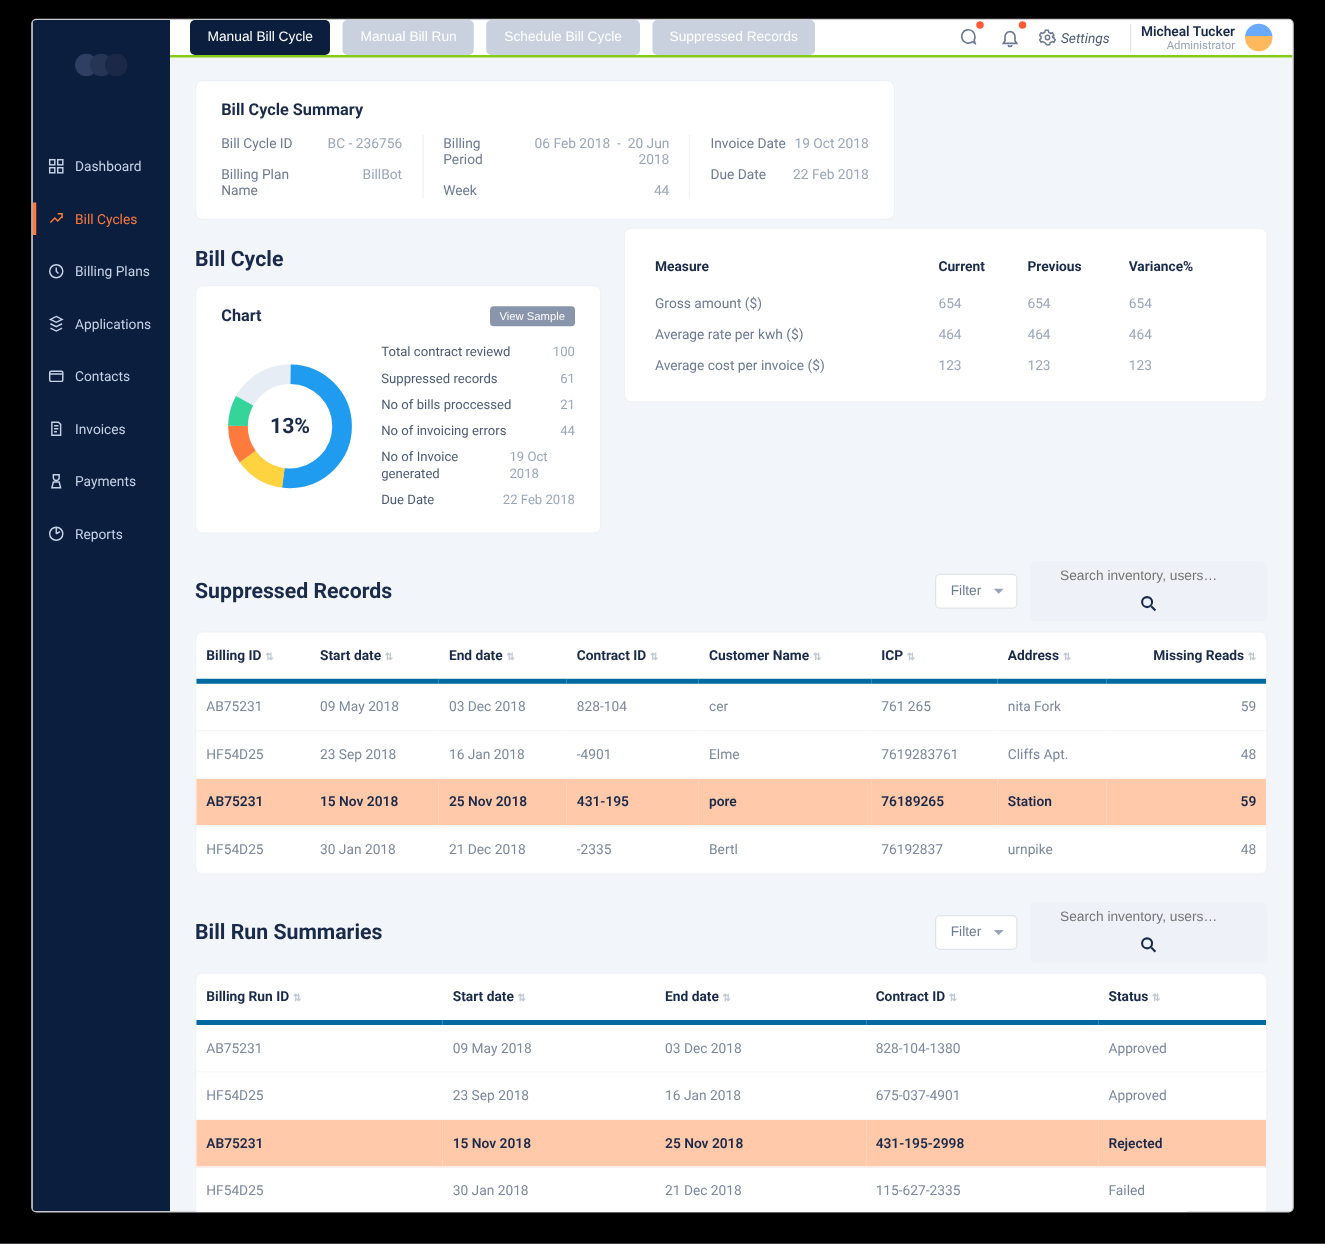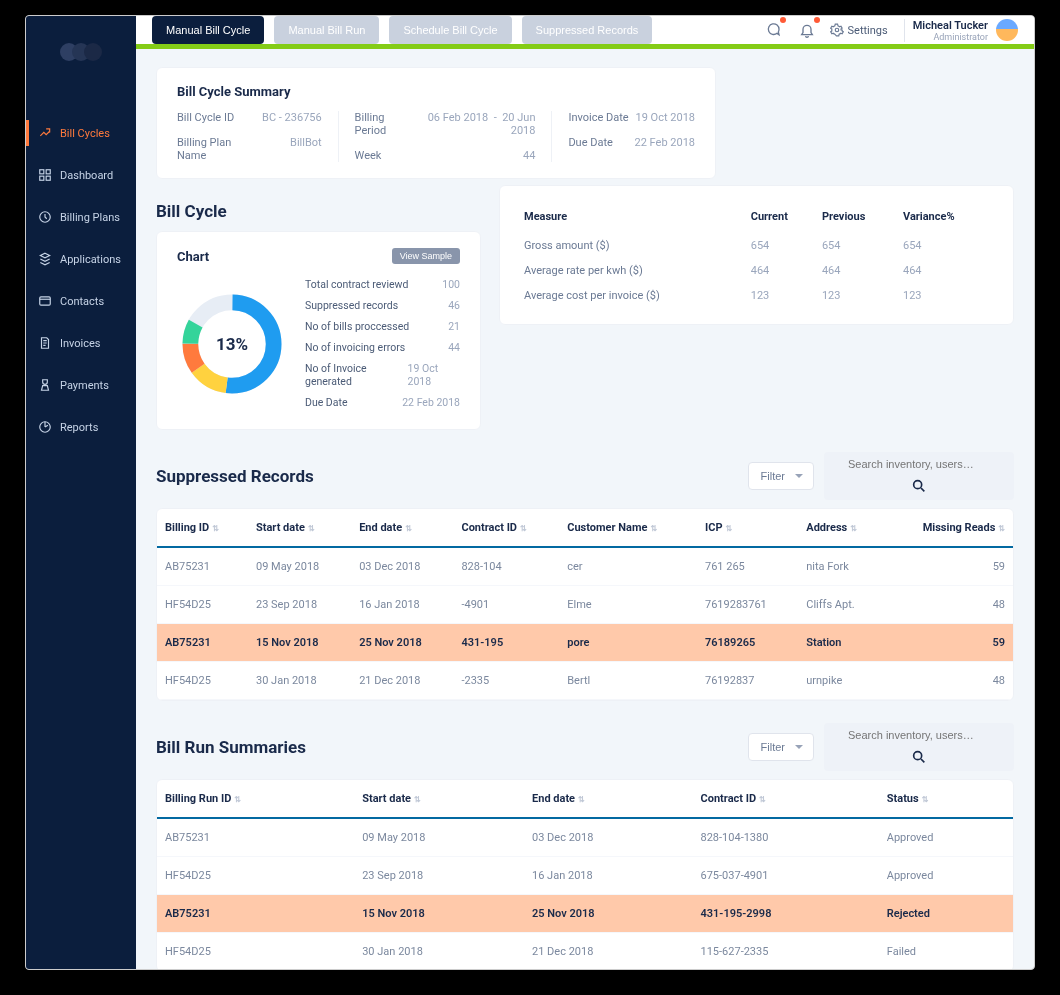--- a/index.html
+++ b/index.html
@@ -69,21 +69,21 @@
   
   .main {
     flex: 1;
     display: flex;
     flex-direction: column;
     overflow: auto;
   }
   .topbar {
     height: 52px;
     background: #fff;
-    border-bottom: 5px solid #84cc16;
+    border-bottom: 2px solid #84cc16;
     display: flex;
     align-items: center;
     padding: 0 16px;
     gap: 12px;
   }
   .tab-btn {
     padding: 8px 14px;
     border-radius: 4px;
     background: #c9d1de;
     color: #fff;
@@ -98,21 +98,21 @@
   .top-icon {
     position: relative;
     width: 22px; height: 22px;
     display: inline-flex; align-items: center; justify-content: center;
     cursor: pointer;
   }
   .dot-badge {
     position: absolute; top: -2px; right: -2px;
     width: 6px; height: 6px; background: #ff5a36; border-radius: 50%;
   }
-  .settings-link { display: inline-flex; align-items: center; gap: 4px; font-size: 11px; color: #4b5b76; cursor: pointer; }
+  .settings-link { display: inline-flex; align-items: center; gap: 4px; font-size: 11px; color: #4b5b76; cursor: pointer; font-style: italic; }
   .userbox {
     display: flex; align-items: center; gap: 8px;
     border-left: 1px solid #e0e4ec;
     padding-left: 8px;
     margin-left: 4px;
   }
   .userbox .name { font-size: 11px; font-weight: 600; color: #1a2a4a; text-align: right; }
   .userbox .role { font-size: 9px; color: #98a3b8; text-align: right; }
   .avatar { width: 22px; height: 22px; border-radius: 50%; background: linear-gradient(180deg,#6aa9ff 45%,#ffb85c 45%); }
 
@@ -184,21 +184,21 @@
   }
   .searchbox input {
     flex:1; border:none; background:transparent; outline:none;
     font-size:11px; color:#6b7a94;
   }
   .searchbox .sicon { width:16px; height:16px; }
 
   table.data { width:100%; border-collapse:collapse; font-size:11px;}
   table.data th {
     text-align:left; font-weight:700; color:#1a2a4a;
-    padding:12px 8px; border-bottom:2px solid #0369a1;
+    padding:12px 8px; border-bottom:4px solid #0369a1;
     white-space:nowrap;
   }
   table.data th .sorter { color:#c0c8d6; font-size:8px; margin-left:3px; }
   table.data th.right, table.data td.right { text-align:right; }
   table.data td {
     padding:12px 8px; color:#7b889e; border-bottom:1px solid #f5f7fb;
     white-space:nowrap;
   }
   table.data tr.hl td {
     background:#ffc9aa; color:#1a2a4a; font-weight:600;
@@ -216,39 +216,39 @@
 
 <div class="app">
 
   <nav class="sidebar">
     <div class="logo">
       <span class="logo-dot" style="background:#2e3f63"></span>
       <span class="logo-dot" style="background:#253555"></span>
       <span class="logo-dot" style="background:#1b2946"></span>
     </div>
     <div id="sidebar-items">
-        <div class="sidebar-item active">
-          <span class="sicon">
-            <svg width="14" height="14" viewBox="0 0 24 24" fill="none" stroke="currentColor" stroke-width="2">
-              <path d="M4 17l6-6 4 4 6-6"></path>
-              <path d="M14 5h6v6"></path>
-            </svg>
-          </span>
-          <span class="lbl">Bill Cycles</span>
-        </div>
         <div class="sidebar-item">
           <span class="sicon">
             <svg width="14" height="14" viewBox="0 0 24 24" fill="none" stroke="currentColor" stroke-width="2">
               <rect x="3" y="3" width="7" height="7"></rect>
               <rect x="14" y="3" width="7" height="7"></rect>
               <rect x="3" y="14" width="7" height="7"></rect>
               <rect x="14" y="14" width="7" height="7"></rect>
             </svg>
           </span>
           <span class="lbl">Dashboard</span>
+        </div>
+        <div class="sidebar-item active">
+          <span class="sicon">
+            <svg width="14" height="14" viewBox="0 0 24 24" fill="none" stroke="currentColor" stroke-width="2">
+              <path d="M4 17l6-6 4 4 6-6"></path>
+              <path d="M14 5h6v6"></path>
+            </svg>
+          </span>
+          <span class="lbl">Bill Cycles</span>
         </div>
         <div class="sidebar-item">
           <span class="sicon">
             <svg width="14" height="14" viewBox="0 0 24 24" fill="none" stroke="currentColor" stroke-width="2">
               <circle cx="12" cy="12" r="9"></circle>
               <path d="M12 7v5l3 3"></path>
             </svg>
           </span>
           <span class="lbl">Billing Plans</span>
         </div>
@@ -395,21 +395,21 @@
                 </svg>
                 <div class="center">13%</div>
               </div>
               <div class="chart-list" id="chart-list">
                   <div class="row">
                     <span>Total contract reviewd</span>
                     <span class="v">100</span>
                   </div>
                   <div class="row">
                     <span>Suppressed records</span>
-                    <span class="v">46</span>
+                    <span class="v">61</span>
                   </div>
                   <div class="row">
                     <span>No of bills proccessed</span>
                     <span class="v">21</span>
                   </div>
                   <div class="row">
                     <span>No of invoicing errors</span>
                     <span class="v">44</span>
                   </div>
                   <div class="row">

